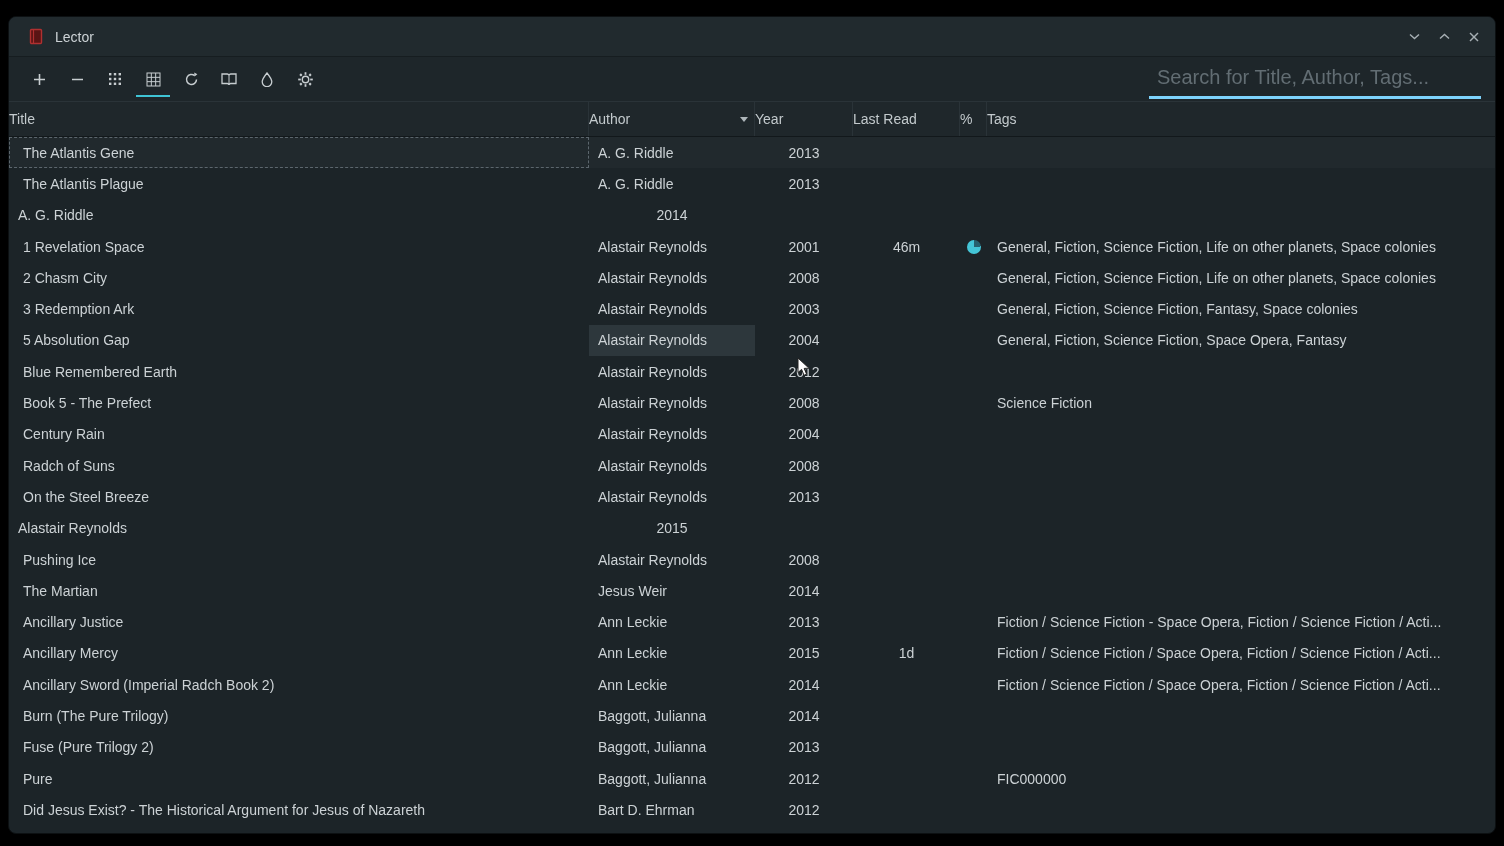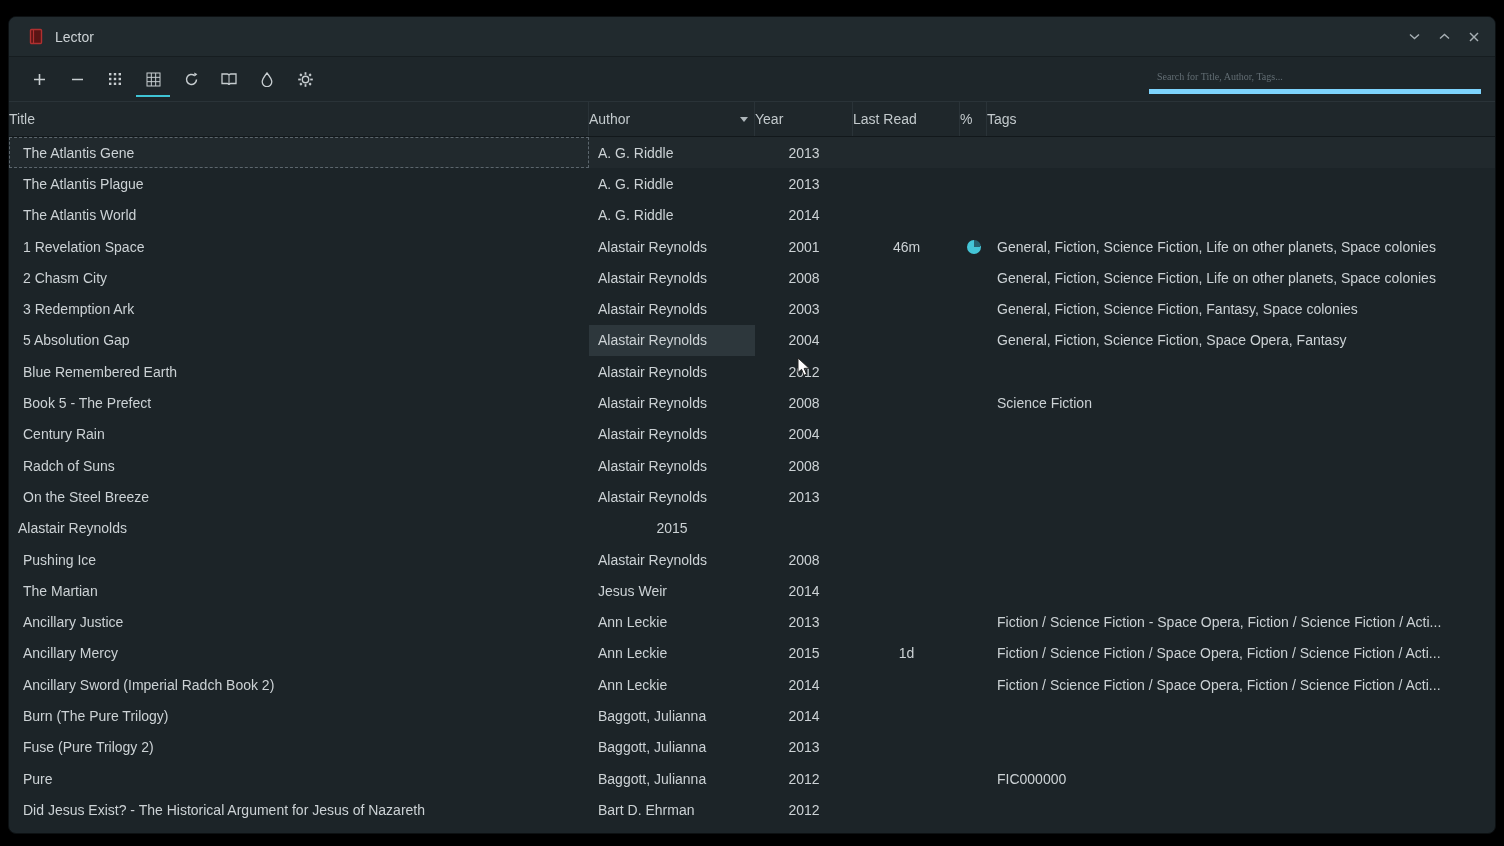--- a/index.html
+++ b/index.html
@@ -34,23 +34,23 @@
     color: #c7cdd0; position: relative;
   }
   .tool-btn svg { display: block; }
   .tool-btn.active::after {
     content: ""; position: absolute; left: -1px; right: -1px; bottom: 0;
     height: 2px; background: #3fc4d5;
   }
   .search-wrap { margin-left: auto; width: 332px; }
   .search-input {
     width: 100%; background: transparent; border: none; outline: none;
-    border-bottom: 5px solid #7dd3fc; color: #cdd3d6;
-    font-size: 10px; padding: 6px 6px 7px 8px;
-    font-family: Liberation Serif, serif;
+    border-bottom: 3px solid #7dd3fc; color: #cdd3d6;
+    font-size: 20px; padding: 6px 6px 7px 8px;
+    font-family: Liberation Sans, sans-serif;
   }
   .search-input::placeholder { color: #626d73; }
 
   
   .grid-row {
     display: grid;
     grid-template-columns: 580px 166px 98px 107px 27px 1fr;
     align-items: center;
   }
   .table-header {
@@ -252,21 +252,20 @@
     <div class="cell cell-title">The Atlantis Plague</div>
     <div class="cell cell-author">A. G. Riddle</div>
     <div class="cell cell-year">2013</div>
     <div class="cell cell-lastread"></div>
     <div class="cell cell-percent">
       
     </div>
     <div class="cell cell-tags"></div>
   </div>
       <div class="row grid-row">
-    <div class="cell cell-title">The Atlantis World</div>
     <div class="cell cell-author">A. G. Riddle</div>
     <div class="cell cell-year">2014</div>
     <div class="cell cell-lastread"></div>
     <div class="cell cell-percent">
       
     </div>
     <div class="cell cell-tags"></div>
   </div>
       <div class="row grid-row">
     <div class="cell cell-title">1 Revelation Space</div>

